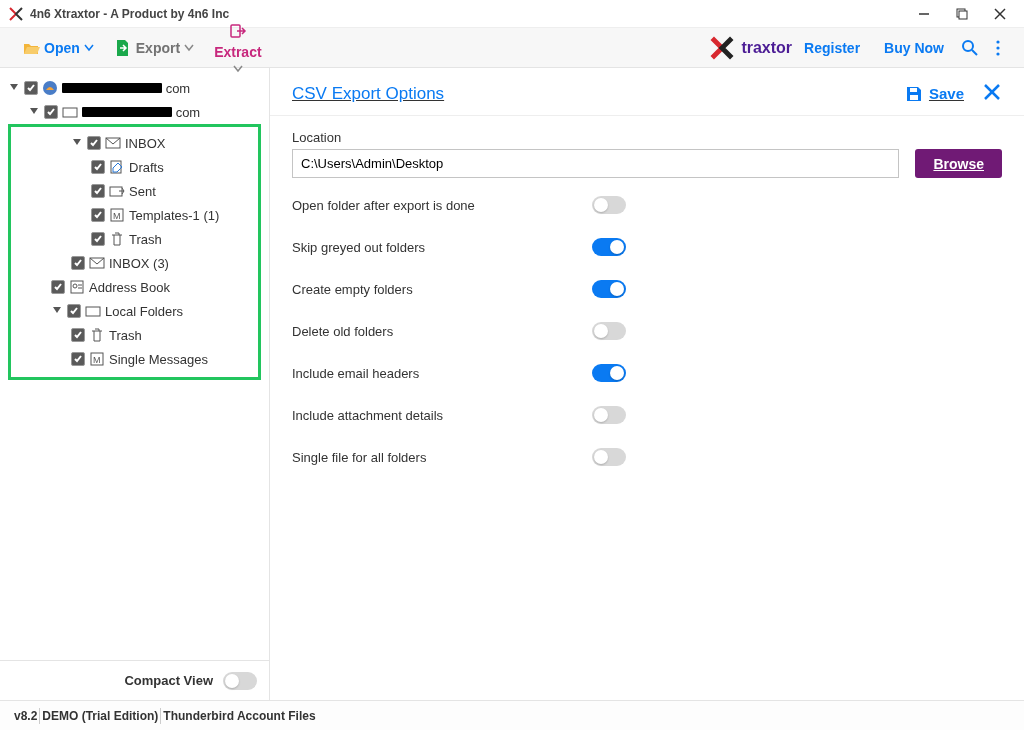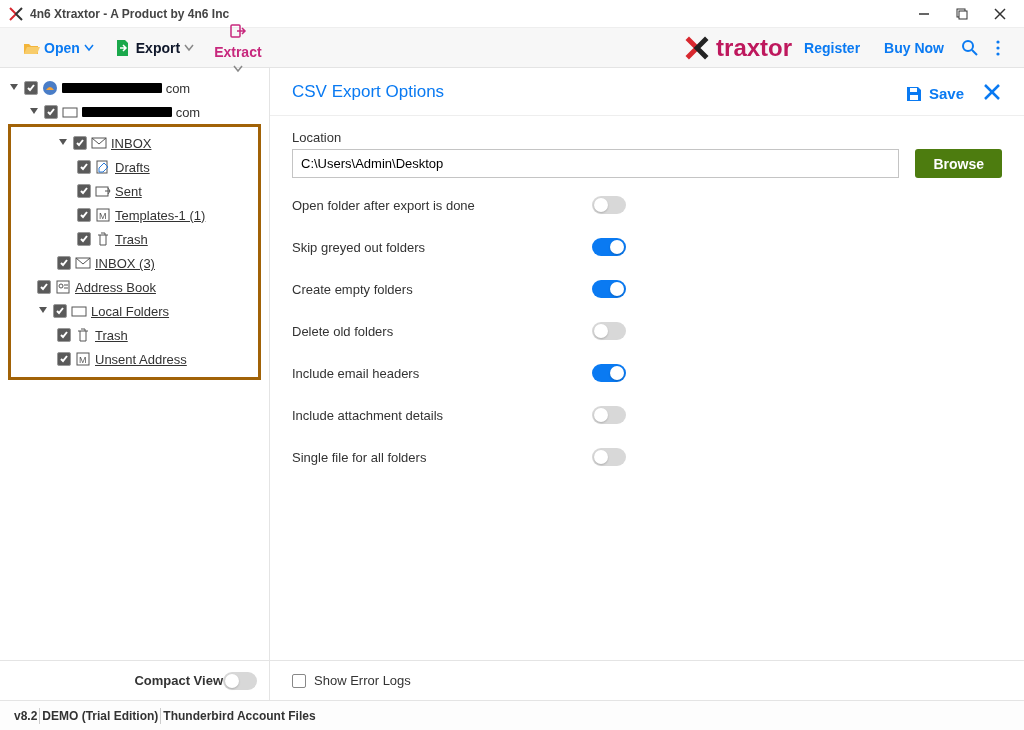--- a/index.html
+++ b/index.html
@@ -6,53 +6,53 @@
 body { font-family: "Segoe UI", Arial, sans-serif; font-size: 13px; color: #333; background: #fff; width: 1024px; height: 730px; overflow: hidden; display: flex; flex-direction: column; }
 .titlebar { height: 28px; display: flex; align-items: center; padding: 0 8px; border-bottom: 1px solid #eee; font-weight: bold; }
 .titlebar .t-icon { width: 16px; height: 16px; margin-right: 6px; }
 .titlebar .title { font-size: 12px; color: #444; }
 .titlebar .wincontrols { margin-left: auto; display: flex; gap: 18px; padding-right: 6px; }
 .winbtn { width: 20px; height: 20px; display: flex; align-items: center; justify-content: center; cursor: pointer; }
 .toolbar { height: 40px; background: #f7f7f7; border-bottom: 1px solid #e4e4e4; display: flex; align-items: center; padding: 0 12px; }
 .tbtn { display: flex; align-items: center; gap: 4px; padding: 6px 10px; font-size: 14px; font-weight: 600; cursor: pointer; }
 .tbtn .chev { width: 10px; height: 10px; }
 .open-c { color: #0a7af2; }
-.export-c { color: #0f172a; }
+.export-c { color: #737373; }
 .extract-c { color: #c7287d; flex-direction: column; }
 .logo { margin-left: auto; display: flex; align-items: center; gap: 6px; }
 .link { color: #0a7af2; font-weight: 600; font-size: 14px; padding: 0 12px; cursor: pointer; }
 .iconbtn { width: 28px; height: 28px; display: flex; align-items: center; justify-content: center; cursor: pointer; color: #0a7af2; }
 .body { flex: 1; display: flex; min-height: 0; }
 .sidebar { width: 270px; border-right: 1px solid #e4e4e4; display: flex; flex-direction: column; }
 .tree { flex: 1; overflow: auto; padding: 8px 4px; }
-.redbox { border: 3px solid #a16207; padding: 4px 2px 6px 2px; margin: 0 4px; text-decoration: underline; }
+.redbox { border: 3px solid #22c55e; padding: 4px 2px 6px 16px; margin: 0 4px; }
 .node { display: flex; align-items: center; height: 24px; gap: 4px; }
 .exp { width: 12px; height: 12px; display: flex; align-items: center; justify-content: center; cursor: pointer; }
 .cb { width: 14px; height: 14px; border: 1px solid #999; background: #5a5a5a; display: flex; align-items: center; justify-content: center; cursor: pointer; border-radius: 2px; flex-shrink: 0; }
 .cb svg { stroke: #fff; }
 .nicon { width: 16px; height: 16px; flex-shrink: 0; }
 .nlabel { font-size: 13px; color: #333; white-space: nowrap; }
 .redact { background: #000; height: 10px; display: inline-block; border-radius: 1px; }
-.compactbar { height: 40px; border-top: 1px solid #e4e4e4; display: flex; align-items: center; justify-content: flex-end; padding: 8px 12px; }
+.compactbar { height: 40px; border-top: 1px solid #e4e4e4; display: flex; align-items: center; justify-content: flex-end; padding: 8px 12px; gap: 10px; }
 .compactbar .lbl { font-weight: 600; font-size: 13px; }
 .toggle { width: 34px; height: 18px; background: #d8d8d8; border-radius: 9px; position: relative; cursor: pointer; }
 .toggle .knob { width: 14px; height: 14px; background: #fff; border-radius: 50%; position: absolute; top: 2px; left: 2px; transition: left .1s; box-shadow: 0 1px 2px rgba(0,0,0,.2); }
 .toggle.on { background: #0a7af2; }
 .toggle.on .knob { left: 18px; }
 .main { flex: 1; display: flex; flex-direction: column; min-width: 0; }
-.panelhead { display: flex; align-items: flex-start; padding: 14px 22px 10px 22px; border-bottom: 1px solid #eee; }
+.panelhead { display: flex; align-items: center; padding: 14px 22px 10px 22px; border-bottom: 1px solid #eee; text-decoration: underline; }
 .panelhead .ptitle { font-size: 17px; color: #0a7af2; font-weight: 400; }
 .panelhead .pactions { margin-left: auto; display: flex; align-items: center; gap: 18px; }
 .savebtn { display: flex; align-items: center; gap: 6px; color: #0a7af2; font-weight: 600; font-size: 15px; cursor: pointer; }
 .closebtn { color: #0a7af2; cursor: pointer; }
 .panelbody { flex: 1; padding: 14px 22px; display: flex; flex-direction: column; gap: 12px; overflow: auto; }
 .fieldlabel { font-size: 13px; color: #333; margin-bottom: 4px; }
 .locrow { display: flex; gap: 16px; align-items: stretch; }
 .locinput { flex: 1; border: 1px solid #c4c4c4; padding: 6px 8px; font-size: 13px; background: #fff; }
-.browse { background: #4d7c0f; color: #fff; font-weight: 600; font-size: 14px; border: none; padding: 0 18px; border-radius: 3px; cursor: pointer; }
+.browse { background: #701a75; color: #fff; font-weight: 600; font-size: 14px; border: none; padding: 0 18px; border-radius: 3px; cursor: pointer; text-decoration: underline; }
 .optrow { display: flex; align-items: center; height: 30px; }
 .optrow .olbl { width: 300px; font-size: 13px; }
 .errbar { height: 40px; border-top: 1px solid #e4e4e4; display: flex; align-items: center; padding: 0 22px; gap: 8px; }
 .errcb { width: 14px; height: 14px; border: 1px solid #888; border-radius: 2px; cursor: pointer; }
 .statusbar { height: 30px; border-top: 1px solid #e4e4e4; background: #fdfdfd; display: flex; align-items: center; padding: 0 14px; gap: 2px; font-size: 12px; font-weight: 600; color: #333; }
 .statusbar .sep { width: 1px; height: 16px; background: #ccc; }
 .ind0 { padding-left: 4px; }
 .ind1 { padding-left: 24px; }
 .ind2 { padding-left: 44px; }
 .ind3 { padding-left: 64px; }
@@ -119,21 +119,21 @@
     <svg class="chev">
         <path d="M1 2 L5 7 L9 2" stroke="#888" stroke-width="1.5" fill="none"></path>
       </svg>
   </div>
 
   <div class="logo">
     <svg width="26" height="26" viewBox="0 0 16 16">
         <path d="M2 2 L8 8 L2 14" stroke="#d8282f" stroke-width="3" fill="none"></path>
         <path d="M14 2 L8 8 L14 14" stroke="#222" stroke-width="3" fill="none"></path>
       </svg>
-    <span style="font-size:24px;font-weight:700;color:#be185d">traxtor</span>
+    <span style="font-size:16px;font-weight:700;color:#4c1d95">traxtor</span>
   </div>
   <span class="link">Register</span>
   <span class="link">Buy Now</span>
   <span class="iconbtn">
     <svg width="18" height="18">
         <circle cx="7" cy="7" r="5" stroke="#0a7af2" stroke-width="2" fill="none"></circle>
         <line x1="11" y1="11" x2="16" y2="16" stroke="#0a7af2" stroke-width="2"></line>
       </svg>
   </span>
   <span class="iconbtn">
@@ -315,21 +315,21 @@
         <div class="node ind2">
           <span class="cb">
               <svg width="10" height="10">
                 <path d="M2 5 L4 7 L8 2" stroke-width="2" fill="none"></path>
               </svg>
             </span>
           <span class="nicon"><svg viewBox="0 0 16 16">
                 <rect x="2" y="2" width="12" height="12" stroke="#555" fill="none"></rect>
                 <text x="4" y="12" font-size="9" fill="#555">M</text>
               </svg></span>
-          <span class="nlabel">Unsent Address</span>
+          <span class="nlabel">Single Messages</span>
         </div>
 
       </div>
     </div>
     <div class="compactbar">
       <span class="lbl">Compact View</span>
       <span class="toggle">
           <span class="knob"></span>
         </span>
     </div>
@@ -400,24 +400,20 @@
             <span class="knob"></span>
           </span>
       </div>
       <div class="optrow">
         <span class="olbl">Single file for all folders</span>
         <span class="toggle">
             <span class="knob"></span>
           </span>
       </div>
     </div>
-    <div class="errbar">
-      <span class="errcb"></span>
-      <span>Show Error Logs</span>
-    </div>
   </div>
 </div>
 
 <div class="statusbar">
   <span>v8.2</span>
   <span class="sep"></span>
   <span>DEMO (Trial Edition)</span>
   <span class="sep"></span>
   <span>Thunderbird Account Files</span>
 </div>

